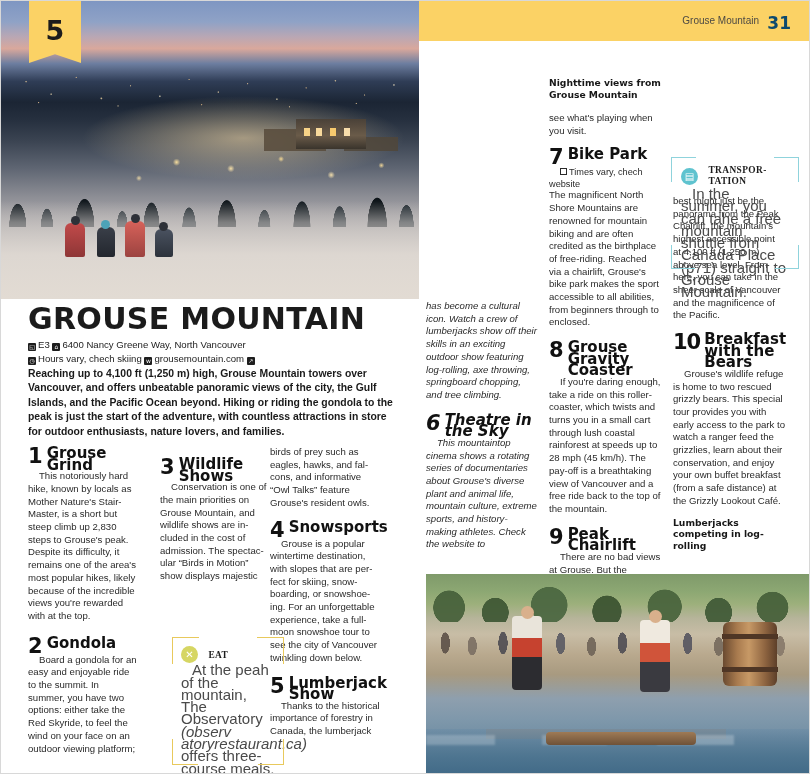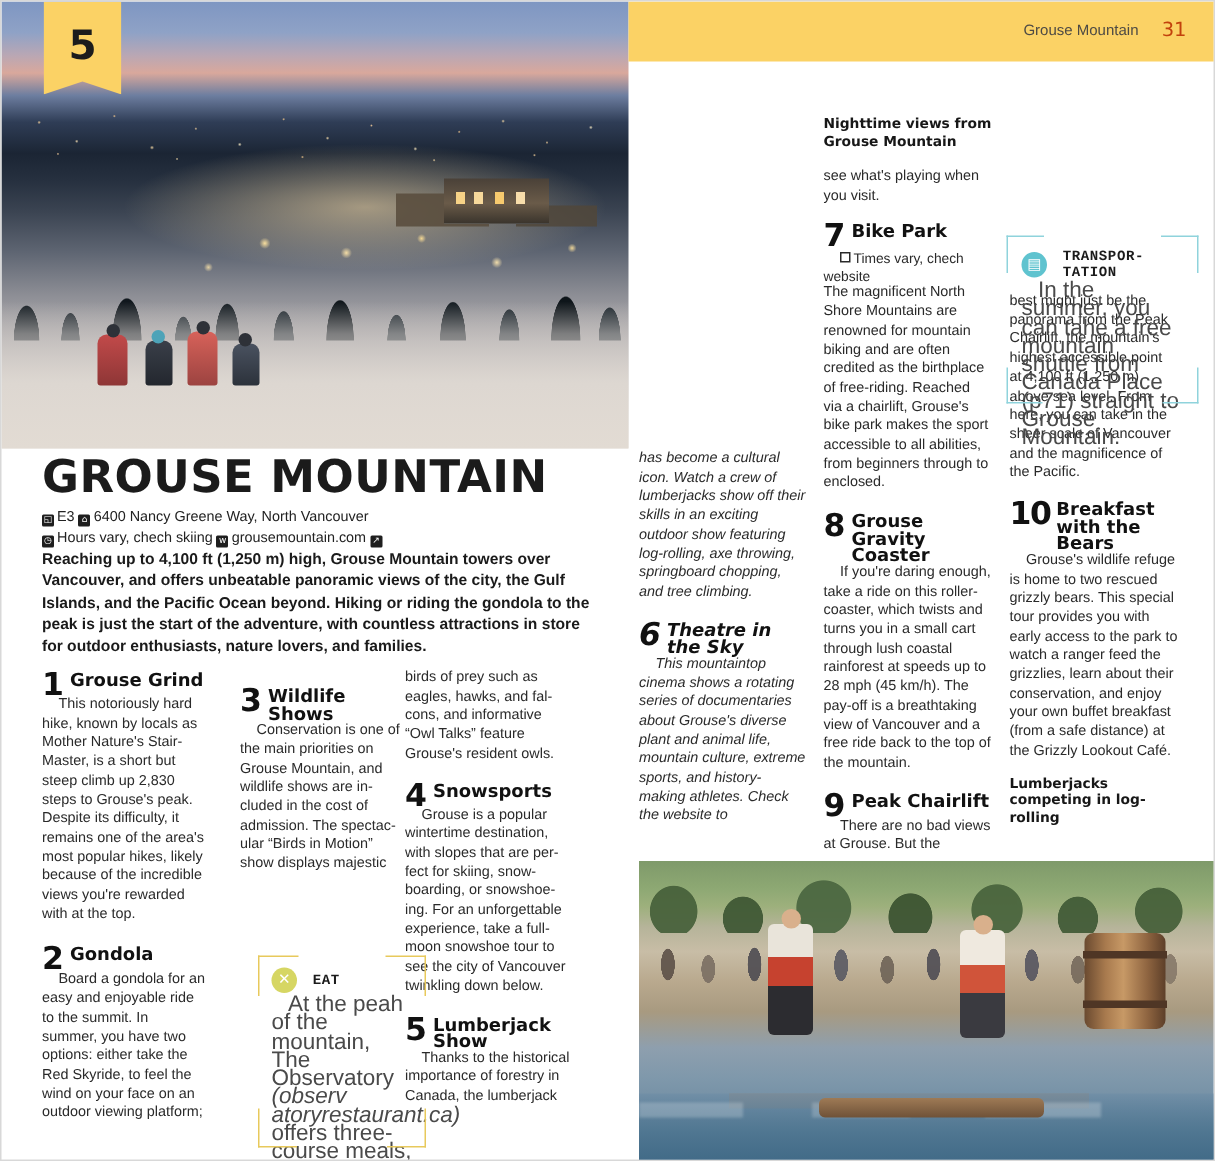--- a/index.html
+++ b/index.html
@@ -154,21 +154,21 @@
   .c1 { left: 0; }   .c2 { left: 132px; }  .c3 { left: 242px; }
 
   .item { margin-bottom: 9px; }
   .item-head { display: flex; align-items: flex-start; }
   .num {
     font-size: 21px; font-weight: 800; line-height: 18px; color: #111;
     margin-right: 4px; font-family: "DejaVu Sans", sans-serif;
   }
   .num.wide { letter-spacing: -1px; }
   .item-title {
-    font-size: 12px; font-weight: 800; color: #111; line-height: 11.6px;
+    font-size: 15px; font-weight: 800; color: #111; line-height: 11.6px;
     padding-top: 1px; font-family: "DejaVu Sans", sans-serif;
   }
   .body {
     font-size: 9.6px; line-height: 12.7px; color: #2a2a2a;
     text-indent: 11px; margin-top: -1px;
   }
   .body.noind { text-indent: 0; }
   .subnote { font-size: 9.2px; line-height: 12px; color: #2a2a2a; }
 
   
@@ -187,42 +187,42 @@
   .badge {
     width: 17px; height: 17px; border-radius: 50%; background: #d6d663;
     display: inline-flex; align-items: center; justify-content: center;
     color: #fff; font-size: 10px; vertical-align: middle;
     font-family: "DejaVu Sans", sans-serif;
   }
   .badge.teal { background: #5fc3cf; }
   .box-title {
     display: inline-block; margin-left: 6px; font-size: 9.4px; font-weight: 800;
     letter-spacing: .4px; color: #1b1b1b; vertical-align: middle;
-    font-family: Liberation Mono, monospace;
+    font-family: Liberation Serif, serif;
   }
   .box-title.two { line-height: 11px; }
   .box-body {
     font-size: 15px; line-height: 12.3px; color: #4a4a4a; margin-top: 1px;
     text-indent: 11px;
   }
   .box-body i { font-style: italic; }
 
   
   .right-page { position: absolute; left: 418px; top: 0; width: 392px; height: 774px; }
   .header-band {
     position: absolute; left: 0; top: 0; width: 392px; height: 40px;
     background: #fbd265;
   }
   .header-band .ht {
     position: absolute; right: 52px; top: 14px;
     font-size: 10px; color: #4d4a44;
   }
   .header-band .hn {
     position: absolute; right: 20px; top: 12px;
-    font-size: 13px; font-weight: 400; color: #c2410c;
+    font-size: 17px; font-weight: 700; color: #0c4a6e;
     font-family: "DejaVu Sans", sans-serif;
   }
 
   .rcols { position: absolute; left: 0; top: 76px; width: 392px; }
   .rcol { position: absolute; width: 112px; }
   .r1 { left: 7px;  top: 224px; font-style: italic; }
   .r2 { left: 130px; top: 0; }
   .r3 { left: 254px; top: 119px; }
 
   .caption { font-size: 9.2px; font-weight: 800; line-height: 11.5px; color: #171717;

